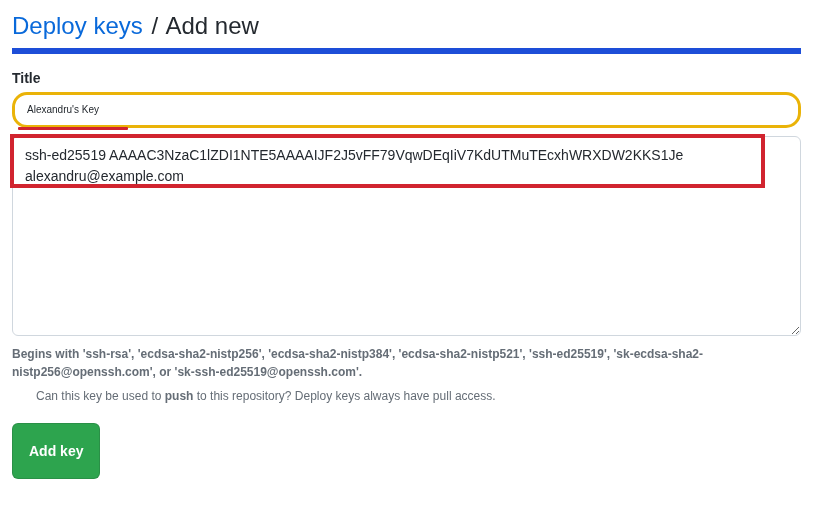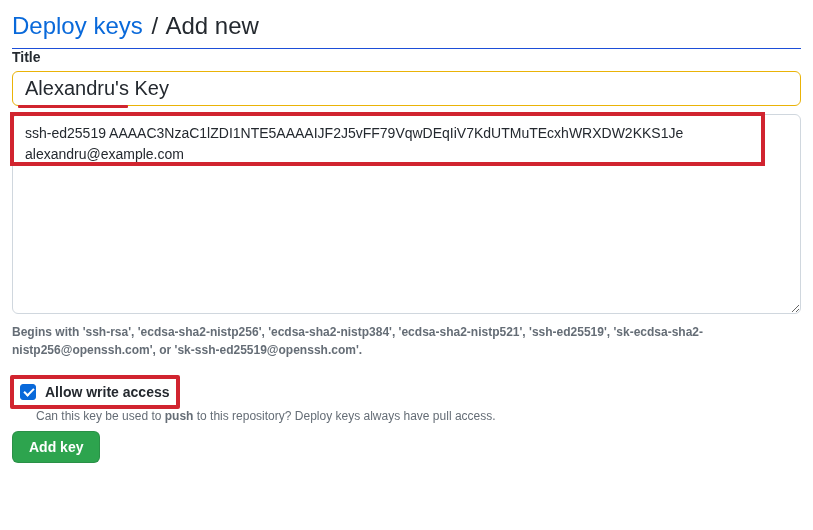--- a/index.html
+++ b/index.html
@@ -10,22 +10,22 @@
       margin: 0;
       padding: 12px;
       color: #24292f;
       font-size: 14px;
       width: 813px;
     }
     .header {
       font-size: 24px;
       font-weight: 400;
       padding-bottom: 8px;
-      border-bottom: 1px solid #1d4ed8;
-      margin-bottom: 0;
+      border-bottom: 6px solid #1d4ed8;
+      margin-bottom: 16px;
     }
     .header-link {
       color: #0969da;
     }
     .header-sep {
       color: #24292f;
       margin: 0 2px;
     }
     .header-current {
       color: #24292f;
@@ -35,26 +35,26 @@
     }
     .form-label {
       display: block;
       font-weight: 600;
       margin-bottom: 6px;
       font-size: 14px;
     }
     .text-input {
       width: 100%;
       padding: 5px 12px;
-      font-size: 20px;
+      font-size: 10px;
       line-height: 20px;
       color: #24292f;
       background-color: #ffffff;
-      border: 1px solid #eab308;
-      border-radius: 6px;
+      border: 3px solid #eab308;
+      border-radius: 15px;
       font-family: inherit;
     }
     .title-wrap {
       position: relative;
     }
     .red-underline {
       position: absolute;
       left: 6px;
       bottom: -2px;
       width: 110px;
@@ -142,22 +142,22 @@
       color: #656d76;
       font-size: 12px;
       margin-left: 24px;
       margin-top: 2px;
     }
     .checkbox-hint b {
       font-weight: 700;
       color: #656d76;
     }
     .btn-primary {
-      margin-top: 8px;
-      padding: 5px 16px;
+      margin-top: 20px;
+      padding: 17px 16px;
       font-size: 14px;
       font-weight: 600;
       color: #ffffff;
       background-color: #2da44e;
       border: 1px solid rgba(27,31,36,0.15);
       border-radius: 6px;
       cursor: pointer;
       line-height: 20px;
     }
   </style>
@@ -182,25 +182,20 @@
 
 <div class="form-group">
   <div class="textarea-wrap">
     <textarea class="key-textarea" style="">ssh-ed25519 AAAAC3NzaC1lZDI1NTE5AAAAIJF2J5vFF79VqwDEqIiV7KdUTMuTEcxhWRXDW2KKS1Je alexandru@example.com</textarea>
     <div class="red-box-key"></div>
   </div>
   <div class="hint-text">Begins with 'ssh-rsa', 'ecdsa-sha2-nistp256', 'ecdsa-sha2-nistp384', 'ecdsa-sha2-nistp521', 'ssh-ed25519', 'sk-ecdsa-sha2-nistp256@openssh.com', or 'sk-ssh-ed25519@openssh.com'.</div>
 </div>
 
 <div>
-  <div class="checkbox-row">
-    <div class="red-box-checkbox"></div>
-    <input type="checkbox" class="checkbox" checked="" style="">
-    <span class="checkbox-label">Allow write access</span>
-  </div>
   <div class="checkbox-hint">
     <span>Can this key be used to </span><b>push</b><span> to this repository? Deploy keys always have pull access.</span>
   </div>
 </div>
 
 <button class="btn-primary">Add key</button>
 
 
 
 

